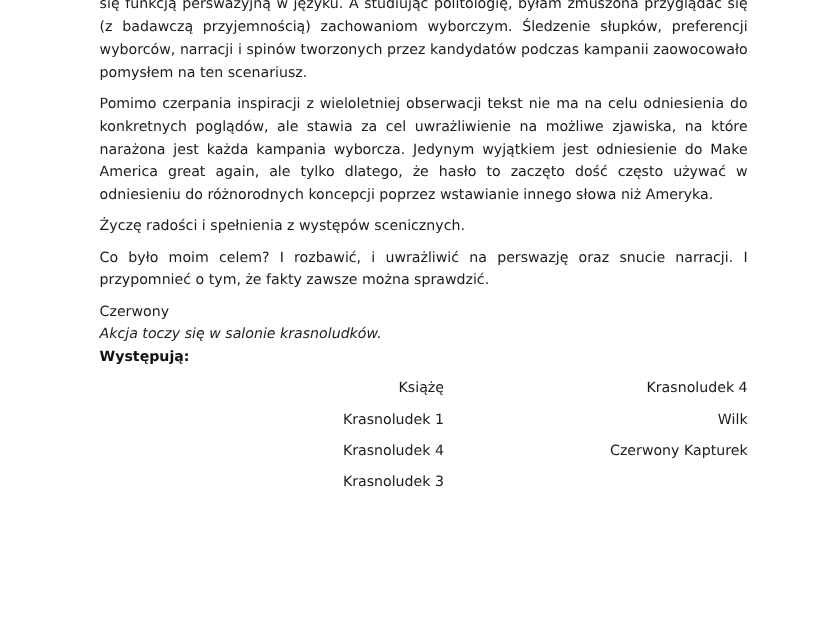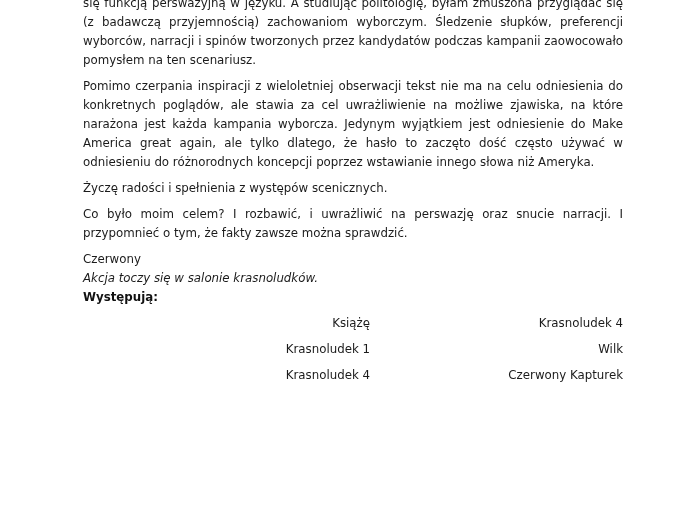--- a/index.html
+++ b/index.html
@@ -68,15 +68,16 @@
 
   <p class="cast-heading">Występują:</p>
 
   <div class="cast-grid">
     <span>Książę</span>
     <span>Krasnoludek 4</span>
     <span>Krasnoludek 1</span>
     <span>Wilk</span>
     <span>Krasnoludek 4</span>
     <span>Czerwony Kapturek</span>
+    <span>Krasnoludek 3</span>
   </div>
 
 </div>
 
 </body></html>

